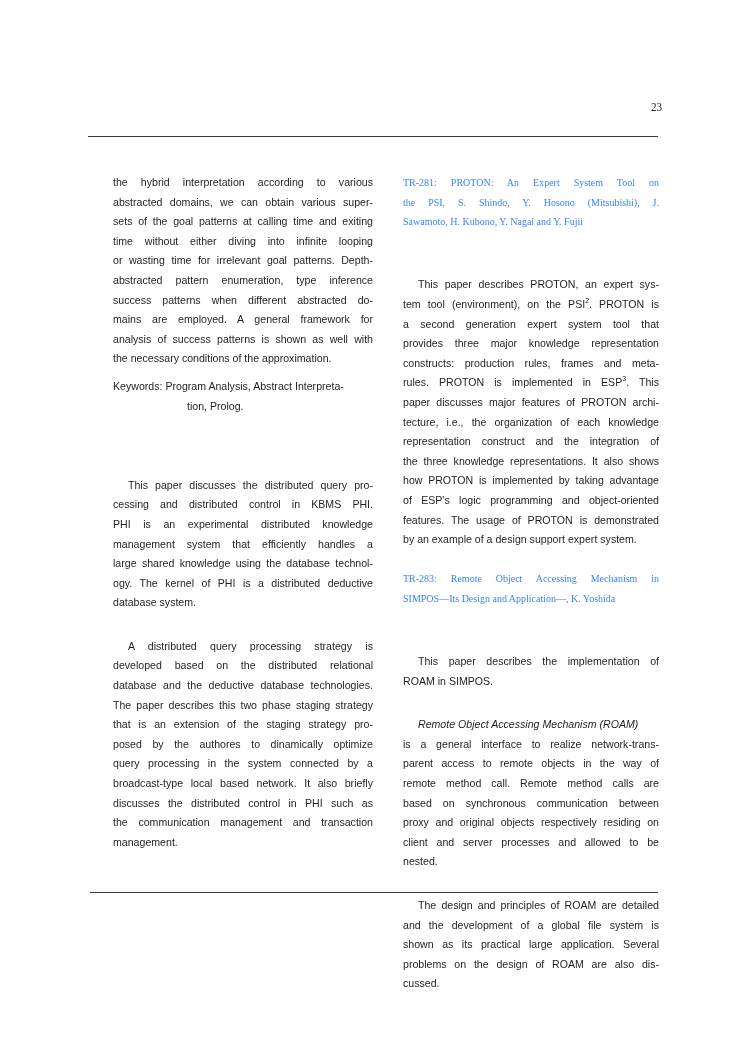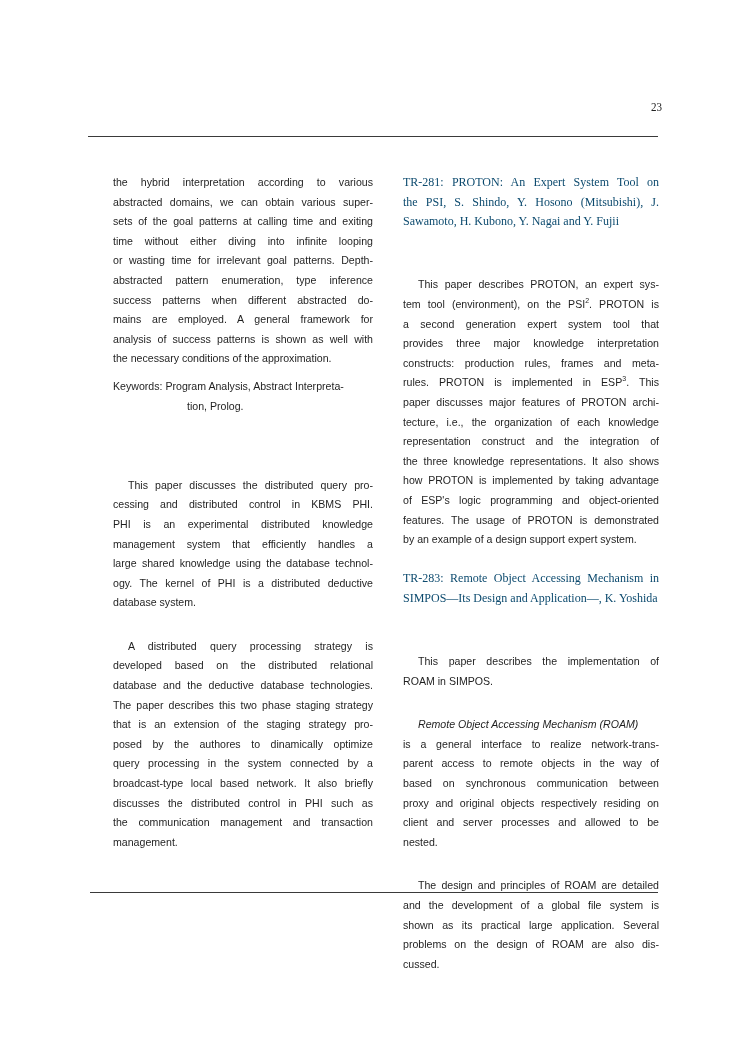--- a/index.html
+++ b/index.html
@@ -25,21 +25,21 @@
   .col.left { left: 113px; width: 260px; }
   .col.right { left: 403px; width: 256px; }
   .line {
     display: block; white-space: nowrap; text-align: justify;
     text-align-last: justify; height: 19.6px; overflow: visible;
   }
   .line.last { text-align-last: left; }
   .line.indent { padding-left: 15px; margin-top: 24px; }
   .line.kw-indent { padding-left: 74px; text-align-last: left; }
   .serif {
-    font-family: "Liberation Serif", serif; font-size: 12px; color: #0c4a6e;
+    font-family: "Liberation Serif", serif; font-size: 10px; color: #3b82f6;
   }
   .gap { display: block; height: 19.6px; }
   .gap-sm { display: block; height: 8px; }
   .italic { font-style: italic; }
   sup { font-size: 7px; line-height: 0; vertical-align: 5px; }
 </style>
 </head>
 <body>
 
 <div class="page-number">23</div>
@@ -99,21 +99,21 @@
     <span class="line">the PSI, S. Shindo, Y. Hosono (Mitsubishi), J.</span>
     <span class="line last">Sawamoto, H. Kubono, Y. Nagai and Y. Fujii</span>
   </div>
   <span class="gap"></span>
   <div>
     <span class="line indent">This paper describes PROTON, an expert sys-</span>
     <span class="line">
       <span>tem tool (environment), on the PSI</span><sup>2</sup><span>. PROTON is</span>
     </span>
     <span class="line">a second generation expert system tool that</span>
-    <span class="line">provides three major knowledge interpretation</span>
+    <span class="line">provides three major knowledge representation</span>
     <span class="line">constructs: production rules, frames and meta-</span>
     <span class="line">
       <span>rules. PROTON is implemented in ESP</span><sup>3</sup><span>. This</span>
     </span>
     <span class="line">paper discusses major features of PROTON archi-</span>
     <span class="line">tecture, i.e., the organization of each knowledge</span>
     <span class="line">representation construct and the integration of</span>
     <span class="line">the three knowledge representations. It also shows</span>
     <span class="line">how PROTON is implemented by taking advantage</span>
     <span class="line">of ESP's logic programming and object-oriented</span>
@@ -127,20 +127,21 @@
   </div>
   <span class="gap"></span>
   <div>
     <span class="line indent">This paper describes the implementation of</span>
     <span class="line last">ROAM in SIMPOS.</span>
   </div>
   <div>
     <span class="line indent last italic">Remote Object Accessing Mechanism (ROAM)</span>
     <span class="line">is a general interface to realize network-trans-</span>
     <span class="line">parent access to remote objects in the way of</span>
+    <span class="line">remote method call. Remote method calls are</span>
     <span class="line">based on synchronous communication between</span>
     <span class="line">proxy and original objects respectively residing on</span>
     <span class="line">client and server processes and allowed to be</span>
     <span class="line last">nested.</span>
   </div>
   <div>
     <span class="line indent">The design and principles of ROAM are detailed</span>
     <span class="line">and the development of a global file system is</span>
     <span class="line">shown as its practical large application. Several</span>
     <span class="line">problems on the design of ROAM are also dis-</span>

